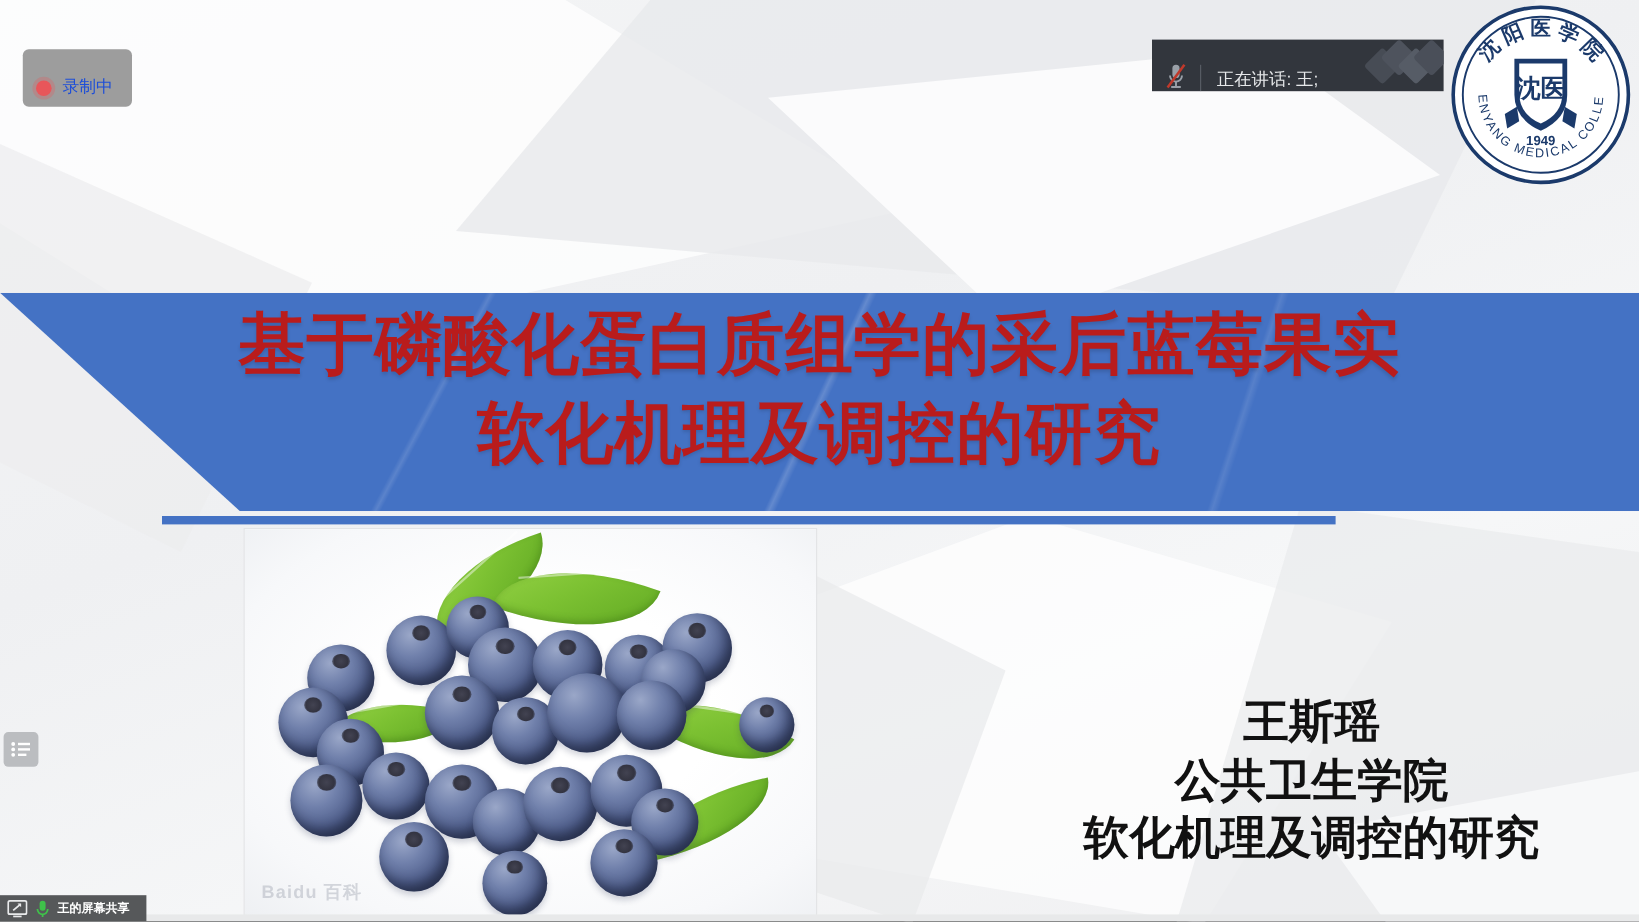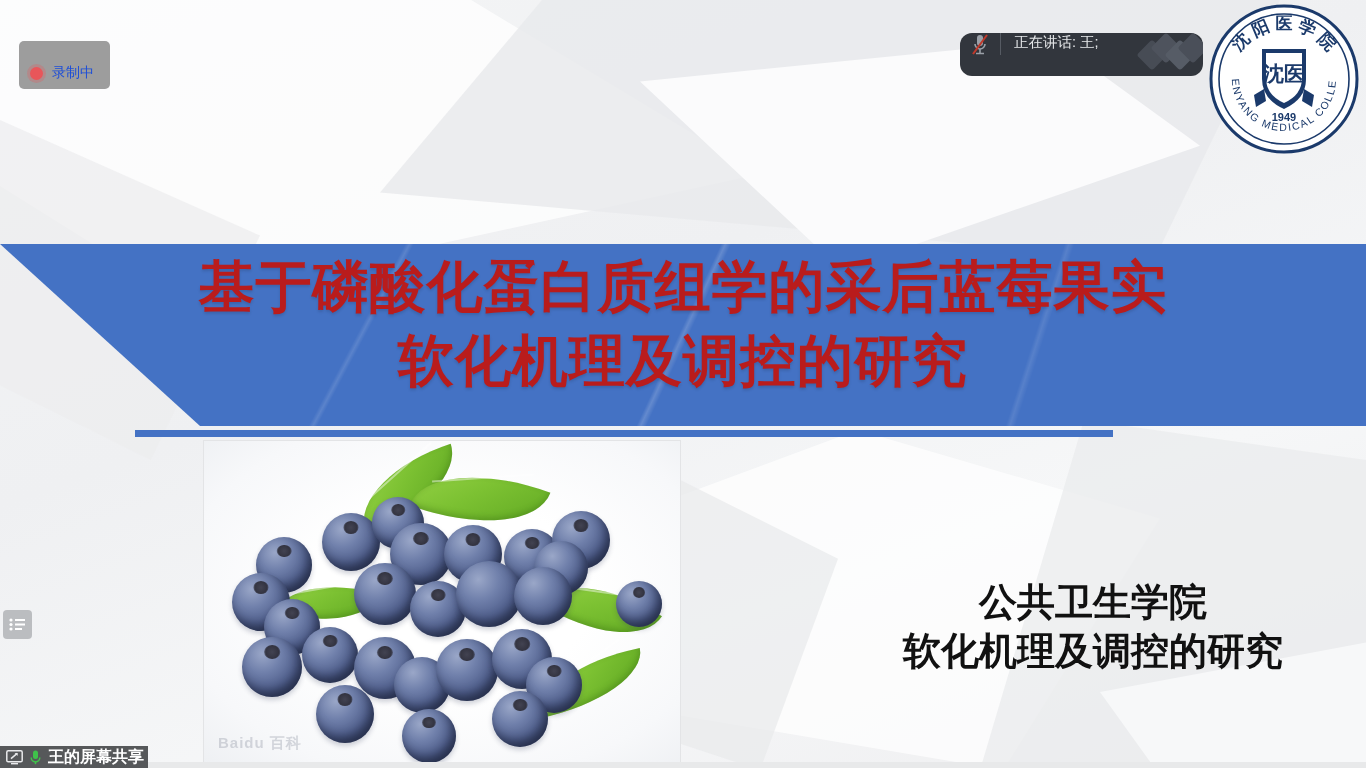--- a/index.html
+++ b/index.html
@@ -228,23 +228,23 @@
     box-shadow: 0 0 0 3px rgba(232,86,90,.28);
   }
 
   .speaking-bar {
     position: absolute;
     left: 960px;
     top: 33px;
     width: 243px;
     height: 43px;
     background: #32363d;
-    border-radius: 12px;
+    border-radius: 0;
     display: flex;
-    align-items: flex-start;
+    align-items: flex-end;
     overflow: hidden;
   }
   .mic-muted {
     width: 40px;
     display: flex;
     align-items: center;
     justify-content: center;
   }
   .speaking-divider {
     width: 1px;
@@ -291,24 +291,24 @@
   }
 
   .share-bar {
     position: absolute;
     left: 0;
     bottom: 0;
     height: 22px;
     display: flex;
     align-items: center;
     gap: 7px;
-    padding: 0 4px 0 6px;
+    padding: 0 14px 0 6px;
     background: #56585a;
     color: #ffffff;
-    font-size: 16px;
+    font-size: 10px;
     font-weight: bold;
   }
   .share-bar .icon { display: flex; align-items: center; }
 
   .bottom-strip {
     position: absolute;
     left: 0;
     bottom: 0;
     width: 1366px;
     height: 6px;
@@ -373,20 +373,21 @@
       <div class="berry" style="left:322px; top:216px; width:56px; height:56px;"></div>
       <div class="berry" style="left:112px; top:244px; width:58px; height:58px;"></div>
       <div class="berry" style="left:198px; top:268px; width:54px; height:54px;"></div>
       <div class="berry" style="left:288px; top:250px; width:56px; height:56px;"></div>
 
       <div class="watermark">Baidu 百科</div>
     </div>
   </div>
 
   <div class="presenter">
+    <div class="line1">王斯瑶</div>
     <div class="line2">公共卫生学院</div>
     <div class="line3">软化机理及调控的研究</div>
   </div>
 
   <div class="logo">
     <svg width="156" height="152" viewBox="0 0 156 152" xmlns="http://www.w3.org/2000/svg">
       <circle cx="78" cy="76" r="73" fill="#ffffff" stroke="#1b3a6b" stroke-width="3"></circle>
       <circle cx="78" cy="76" r="65" fill="none" stroke="#1b3a6b" stroke-width="1.6"></circle>
       <path id="arcTop" d="M 24 80 A 54 54 0 0 1 132 80" fill="none"></path>
       <path id="arcBot" d="M 26 76 A 52 52 0 0 0 130 76" fill="none"></path>

